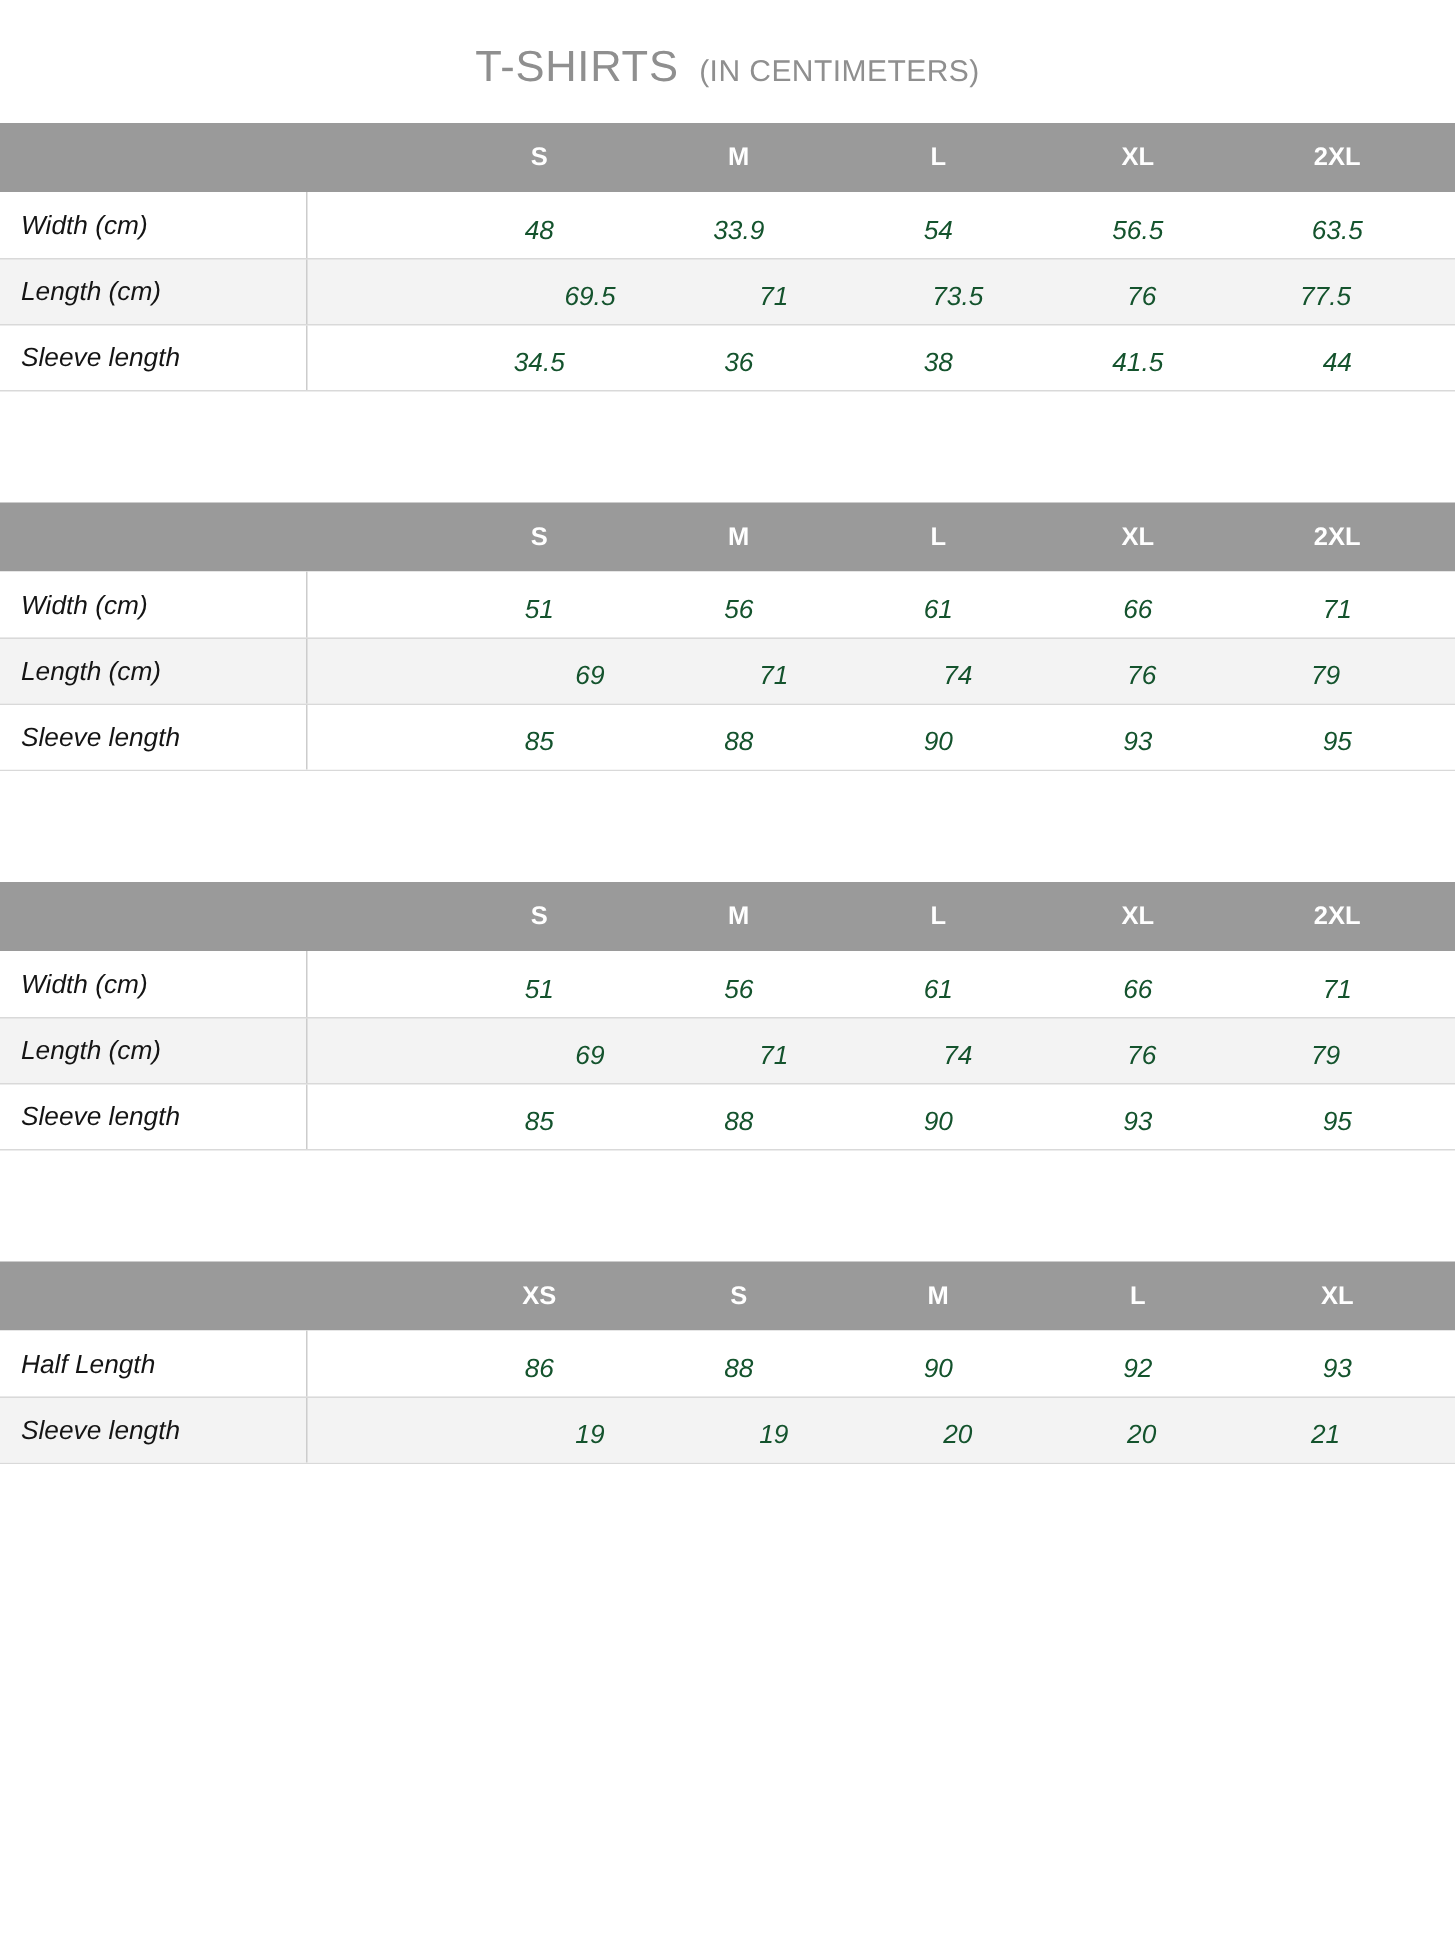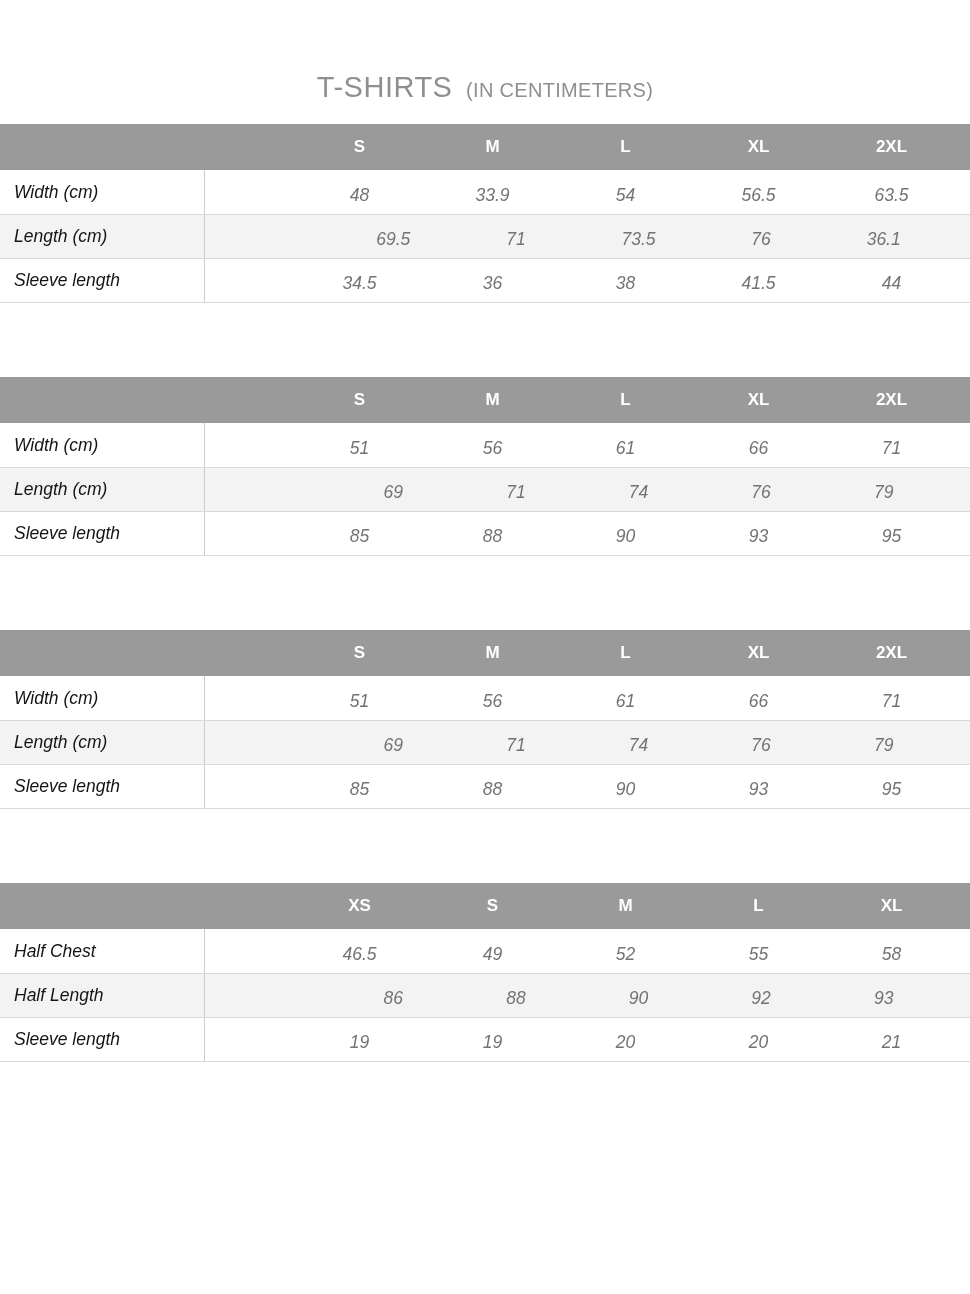--- a/index.html
+++ b/index.html
@@ -7,21 +7,21 @@
     padding: 0;
     background: #ffffff;
   }
   body {
     width: 970px;
     height: 1294px;
     font-family: "Liberation Sans", sans-serif;
     overflow: hidden;
   }
   .sheet {
-    padding-top: 70px;
+    padding-top: 28px;
     width: 970px;
   }
   .size-table + .size-table {
     margin-top: 74px;
   }
   .table-title {
     margin: 0 0 20px 0;
     height: 34px;
     line-height: 34px;
     text-align: center;
@@ -73,21 +73,21 @@
     display: flex;
     align-items: center;
     padding-left: 14px;
     border-right: 1px solid #cccccc;
     font-size: 17.5px;
     color: #141414;
   }
   .val {
     text-align: center;
     font-size: 17.5px;
-    color: #737373;
+    color: #14532d;
     position: relative;
     top: 3px;
   }
   .sp { height: 100%; }
 </style>
 </head>
 <body>
 
 <div class="sheet">
 
@@ -117,21 +117,21 @@
         <div class="val">63.5</div>
         <div class="sp"></div>
       </div>
       <div class="trow g">
         <div class="rlabel">Length (cm)</div>
         <div class="sp"></div>
         <div class="val">69.5</div>
         <div class="val">71</div>
         <div class="val">73.5</div>
         <div class="val">76</div>
-        <div class="val">36.1</div>
+        <div class="val">77.5</div>
         <div class="sp"></div>
       </div>
       <div class="trow g">
         <div class="rlabel">Sleeve length</div>
         <div class="sp"></div>
         <div class="val">34.5</div>
         <div class="val">36</div>
         <div class="val">38</div>
         <div class="val">41.5</div>
         <div class="val">44</div>
@@ -236,30 +236,20 @@
       <div class="sp"></div>
       <div class="size">XS</div>
       <div class="size">S</div>
       <div class="size">M</div>
       <div class="size">L</div>
       <div class="size">XL</div>
       <div class="sp"></div>
     </div>
     <div class="tbody">
       <div class="trow g">
-        <div class="rlabel">Half Chest</div>
-        <div class="sp"></div>
-        <div class="val">46.5</div>
-        <div class="val">49</div>
-        <div class="val">52</div>
-        <div class="val">55</div>
-        <div class="val">58</div>
-        <div class="sp"></div>
-      </div>
-      <div class="trow g">
         <div class="rlabel">Half Length</div>
         <div class="sp"></div>
         <div class="val">86</div>
         <div class="val">88</div>
         <div class="val">90</div>
         <div class="val">92</div>
         <div class="val">93</div>
         <div class="sp"></div>
       </div>
       <div class="trow g">

